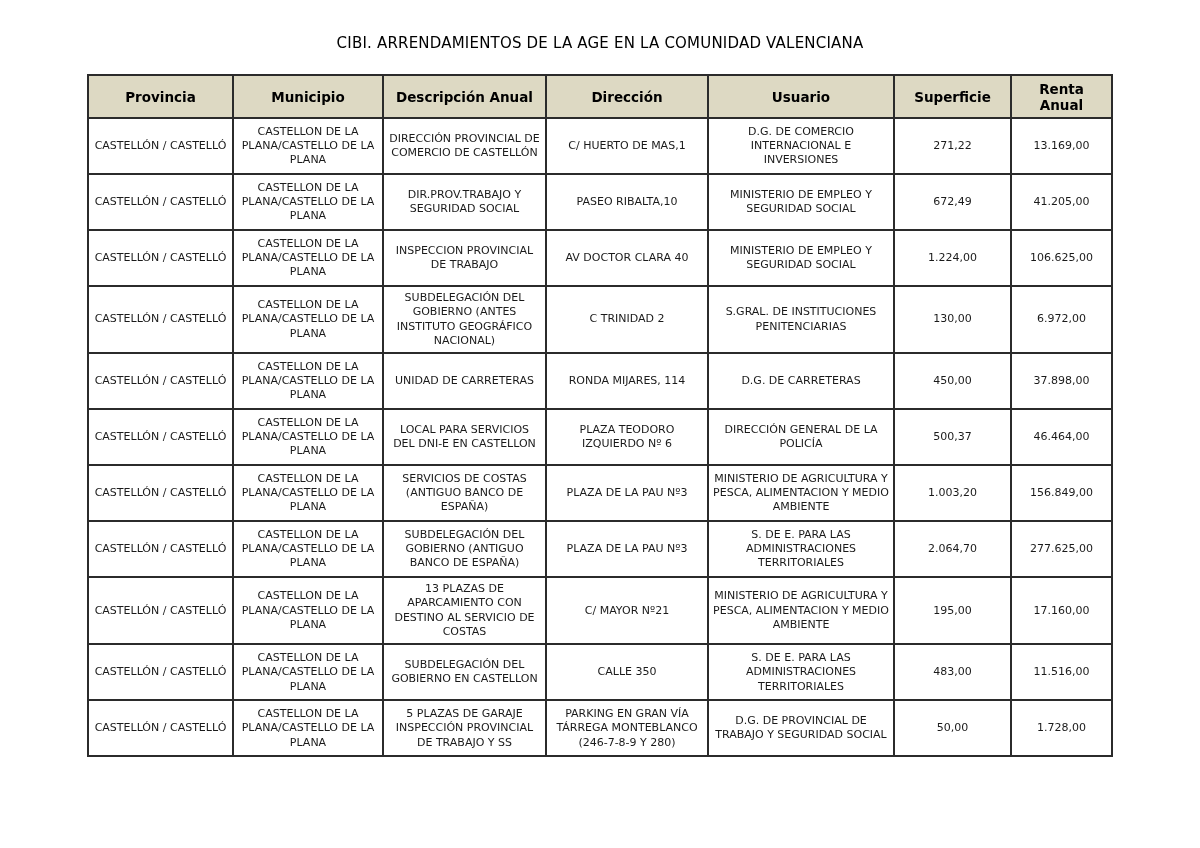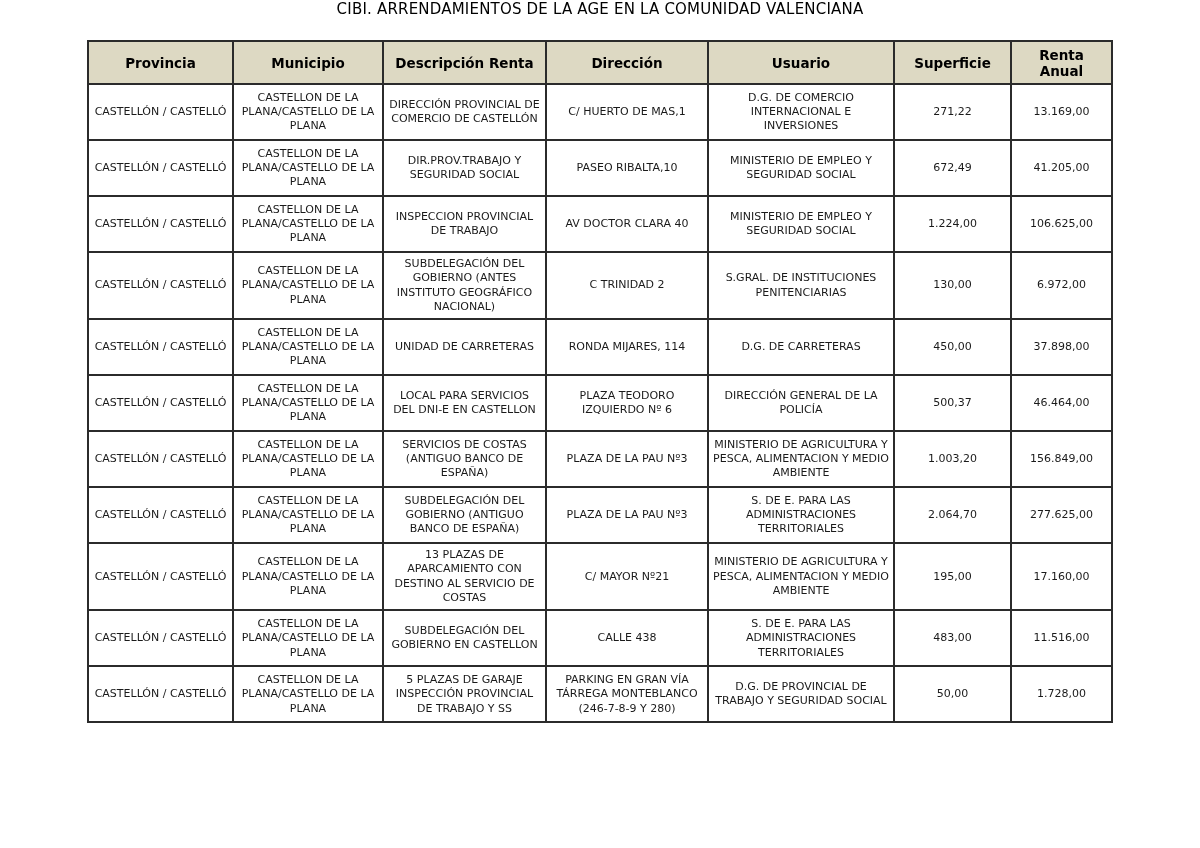--- a/index.html
+++ b/index.html
@@ -15,20 +15,21 @@
     background: #ffffff;
     box-sizing: border-box;
     overflow: hidden;
   }
   .doc-title {
     text-align: center;
     font-size: 15px;
     font-weight: normal;
     letter-spacing: 0.2px;
     margin: 0;
+    padding-top: 34px;
     color: #000000;
   }
   table.data-table {
     border-collapse: collapse;
     table-layout: fixed;
     width: 1024px;
     margin: 22px auto 0 auto;
   }
   table.data-table th,
   table.data-table td {
@@ -75,21 +76,21 @@
       <col class="c-descripcion">
       <col class="c-direccion">
       <col class="c-usuario">
       <col class="c-superficie">
       <col class="c-renta">
     </colgroup>
     <thead>
       <tr>
           <th>Provincia</th>
           <th>Municipio</th>
-          <th>Descripción Renta</th>
+          <th>Descripción Anual</th>
           <th>Dirección</th>
           <th>Usuario</th>
           <th>Superficie</th>
           <th>Renta Anual</th>
         </tr>
     </thead>
     <tbody>
         <tr>
           <td>CASTELLÓN / CASTELLÓ</td>
           <td>CASTELLON DE LA PLANA/CASTELLO DE LA PLANA</td>
@@ -168,21 +169,21 @@
           <td>13 PLAZAS DE APARCAMIENTO CON DESTINO AL SERVICIO DE COSTAS</td>
           <td>C/ MAYOR Nº21</td>
           <td>MINISTERIO DE AGRICULTURA Y PESCA, ALIMENTACION Y MEDIO AMBIENTE</td>
           <td>195,00</td>
           <td>17.160,00</td>
         </tr>
         <tr>
           <td>CASTELLÓN / CASTELLÓ</td>
           <td>CASTELLON DE LA PLANA/CASTELLO DE LA PLANA</td>
           <td>SUBDELEGACIÓN DEL GOBIERNO EN CASTELLON</td>
-          <td>CALLE 438</td>
+          <td>CALLE 350</td>
           <td>S. DE E. PARA LAS ADMINISTRACIONES TERRITORIALES</td>
           <td>483,00</td>
           <td>11.516,00</td>
         </tr>
         <tr>
           <td>CASTELLÓN / CASTELLÓ</td>
           <td>CASTELLON DE LA PLANA/CASTELLO DE LA PLANA</td>
           <td>5 PLAZAS DE GARAJE INSPECCIÓN PROVINCIAL DE TRABAJO Y SS</td>
           <td>PARKING EN GRAN VÍA TÁRREGA MONTEBLANCO (246-7-8-9 Y 280)</td>
           <td>D.G. DE PROVINCIAL DE TRABAJO Y SEGURIDAD SOCIAL</td>

